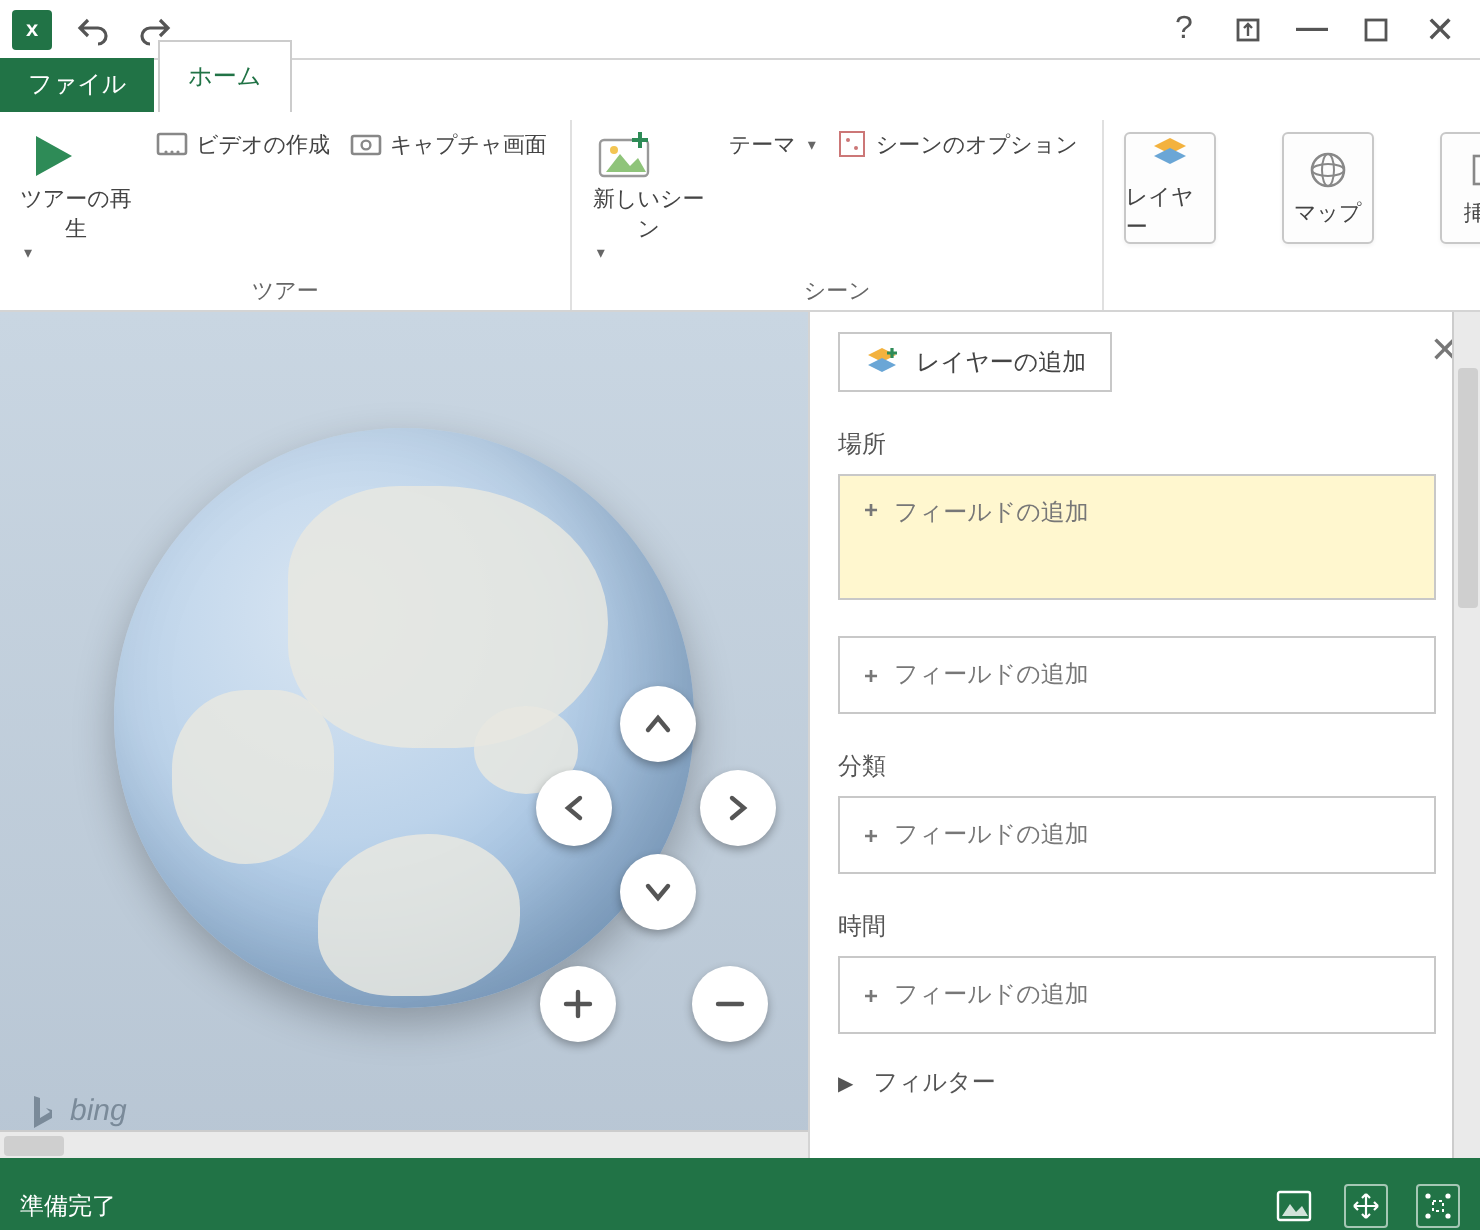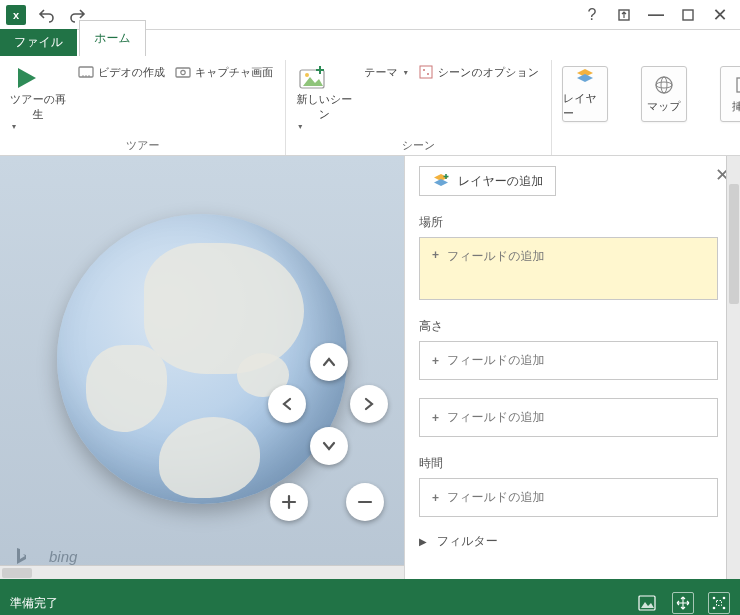--- a/index.html
+++ b/index.html
@@ -29,21 +29,21 @@
 
 .mini-group { display: flex; gap: 4px; padding: 6px 4px; }
 .mini-btn { width: 46px; height: 56px; border: 1px solid #c8c8c8; border-radius: 3px; background: #fdfdfd; display: flex; flex-direction: column; align-items: center; justify-content: center; gap: 4px; cursor: pointer; font-size: 11px; color: #444; box-shadow: 0 1px 2px rgba(0,0,0,0.05); }
 .mini-btn .mic { width: 20px; height: 20px; display: flex; align-items: center; justify-content: center; color: #666; }
 
 .content { display: flex; height: 423px; }
 .map-pane { width: 405px; position: relative; background: linear-gradient(#c9d6e2, #b8c6d4); border-right: 1px solid #d4d4d4; }
 .globe { position: absolute; left: 50%; top: 48%; transform: translate(-50%, -50%); width: 290px; height: 290px; border-radius: 50%; background: radial-gradient(circle at 38% 32%, #d8e5f2 0%, #bcd3ea 42%, #95b7da 72%, #6f98c4 100%); box-shadow: inset -20px -20px 50px rgba(0,0,0,0.15), 0 8px 20px rgba(0,0,0,0.25); overflow: hidden; }
 .land { position: absolute; background: #e8e8e0; border-radius: 50% 40% 60% 50%; opacity: 0.85; }
 .nav-btn { position: absolute; width: 38px; height: 38px; border-radius: 50%; background: #fff; box-shadow: 0 2px 5px rgba(0,0,0,0.3); display: flex; align-items: center; justify-content: center; color: #555; font-size: 18px; cursor: pointer; }
-.bing-logo { position: absolute; left: 14px; bottom: 14px; color: #7a8a99; font-size: 15px; font-style: italic; display: flex; align-items: center; gap: 21px; }
+.bing-logo { position: absolute; left: 14px; bottom: 14px; color: #7a8a99; font-size: 15px; font-style: italic; display: flex; gap: 7px; }
 .map-hscroll { position: absolute; left: 0; right: 0; bottom: 0; height: 14px; background: #eaeaea; border-top: 1px solid #ccc; }
 .map-hscroll .thumb { position: absolute; left: 2px; top: 2px; width: 30px; height: 10px; background: #cfcfcf; border-radius: 2px; }
 
 .side-pane { flex: 1; position: relative; background: #fff; padding: 10px 22px 10px 14px; overflow: hidden; }
 .close-x { position: absolute; top: 8px; right: 10px; font-size: 18px; color: #777; cursor: pointer; }
 .add-layer-btn { display: inline-flex; align-items: center; gap: 8px; border: 1px solid #c8c8c8; padding: 5px 12px; font-size: 12px; color: #444; cursor: pointer; background: #fff; }
 .add-layer-btn .lic { width: 18px; height: 18px; }
 
 .section { margin-top: 18px; }
 .section-label { font-size: 12px; color: #555; margin-bottom: 6px; }
@@ -288,28 +288,28 @@
 
     <div class="section">
       <div class="section-label">場所</div>
       <div class="field-box hl tall">
         <span style="font-weight:bold;">+</span>
         <span>フィールドの追加</span>
       </div>
     </div>
 
     <div class="section">
-      <div class="section-label">高さ</div>
       <div class="field-box">
         <span style="font-weight:bold;">+</span>
         <span>フィールドの追加</span>
       </div>
     </div>
 
     <div class="section">
+      <div class="section-label">分類</div>
       <div class="field-box">
         <span style="font-weight:bold;">+</span>
         <span>フィールドの追加</span>
       </div>
     </div>
 
     <div class="section">
       <div class="section-label">時間</div>
       <div class="field-box">
         <span style="font-weight:bold;">+</span>

